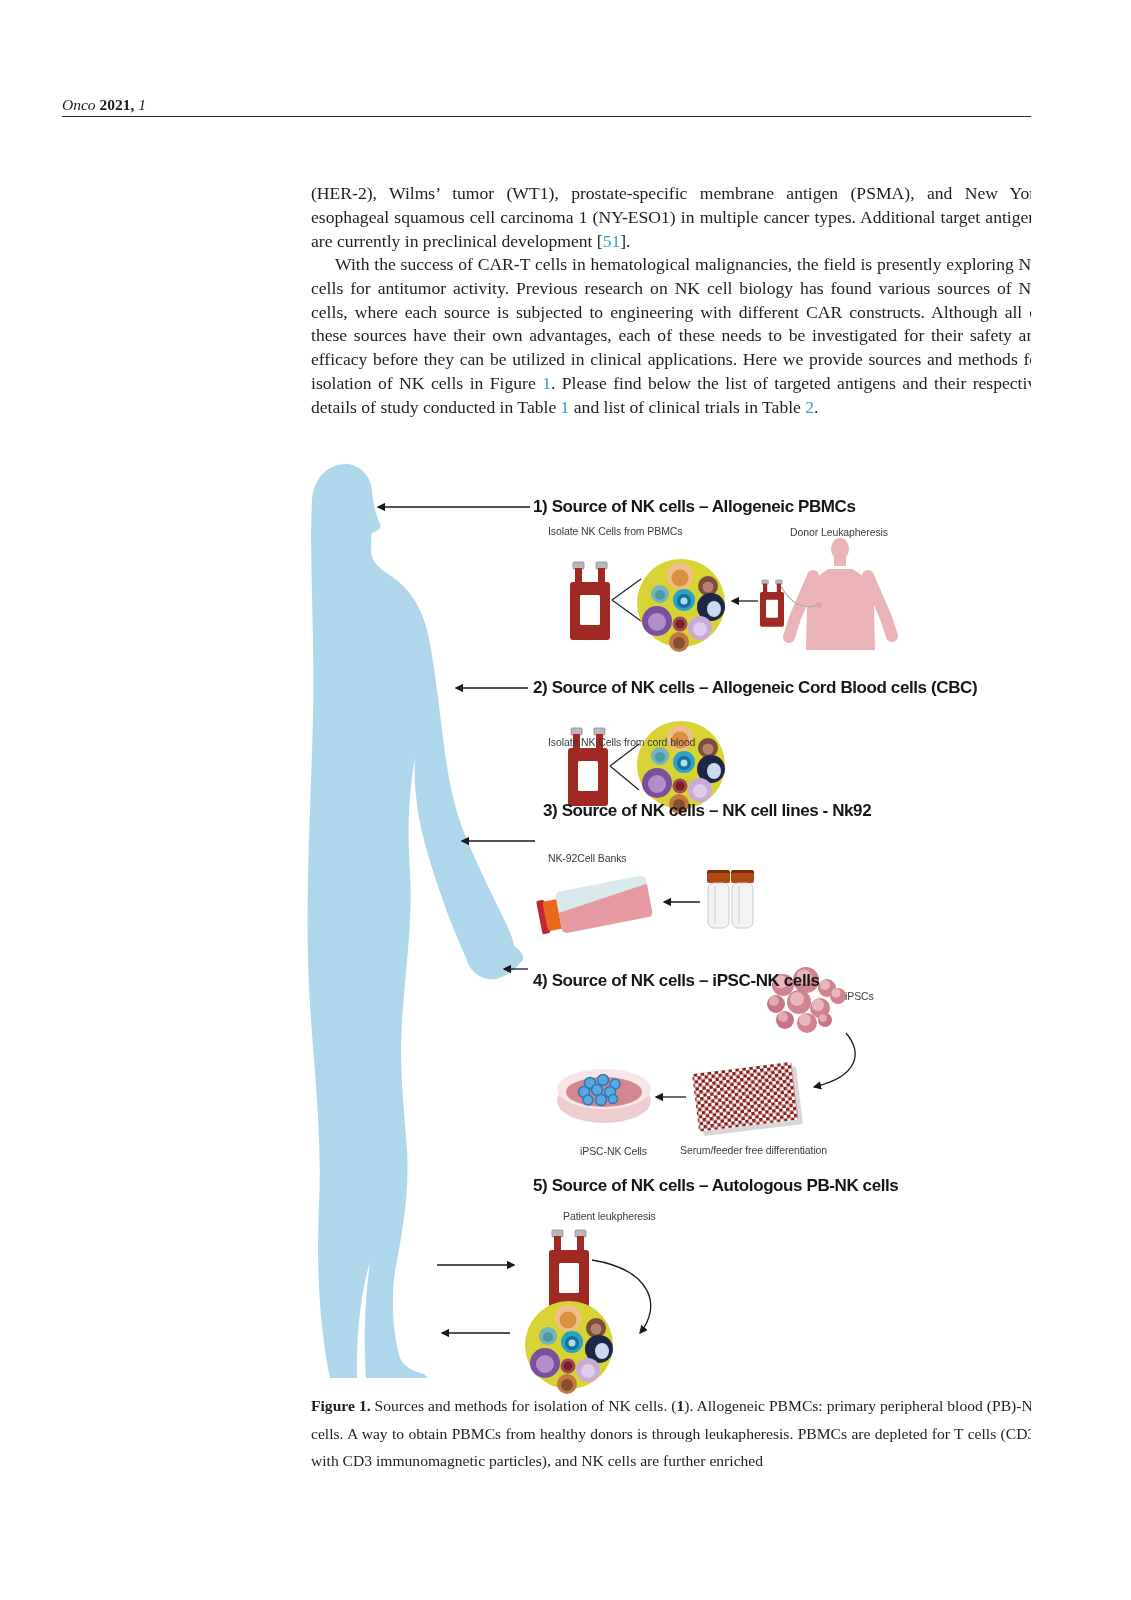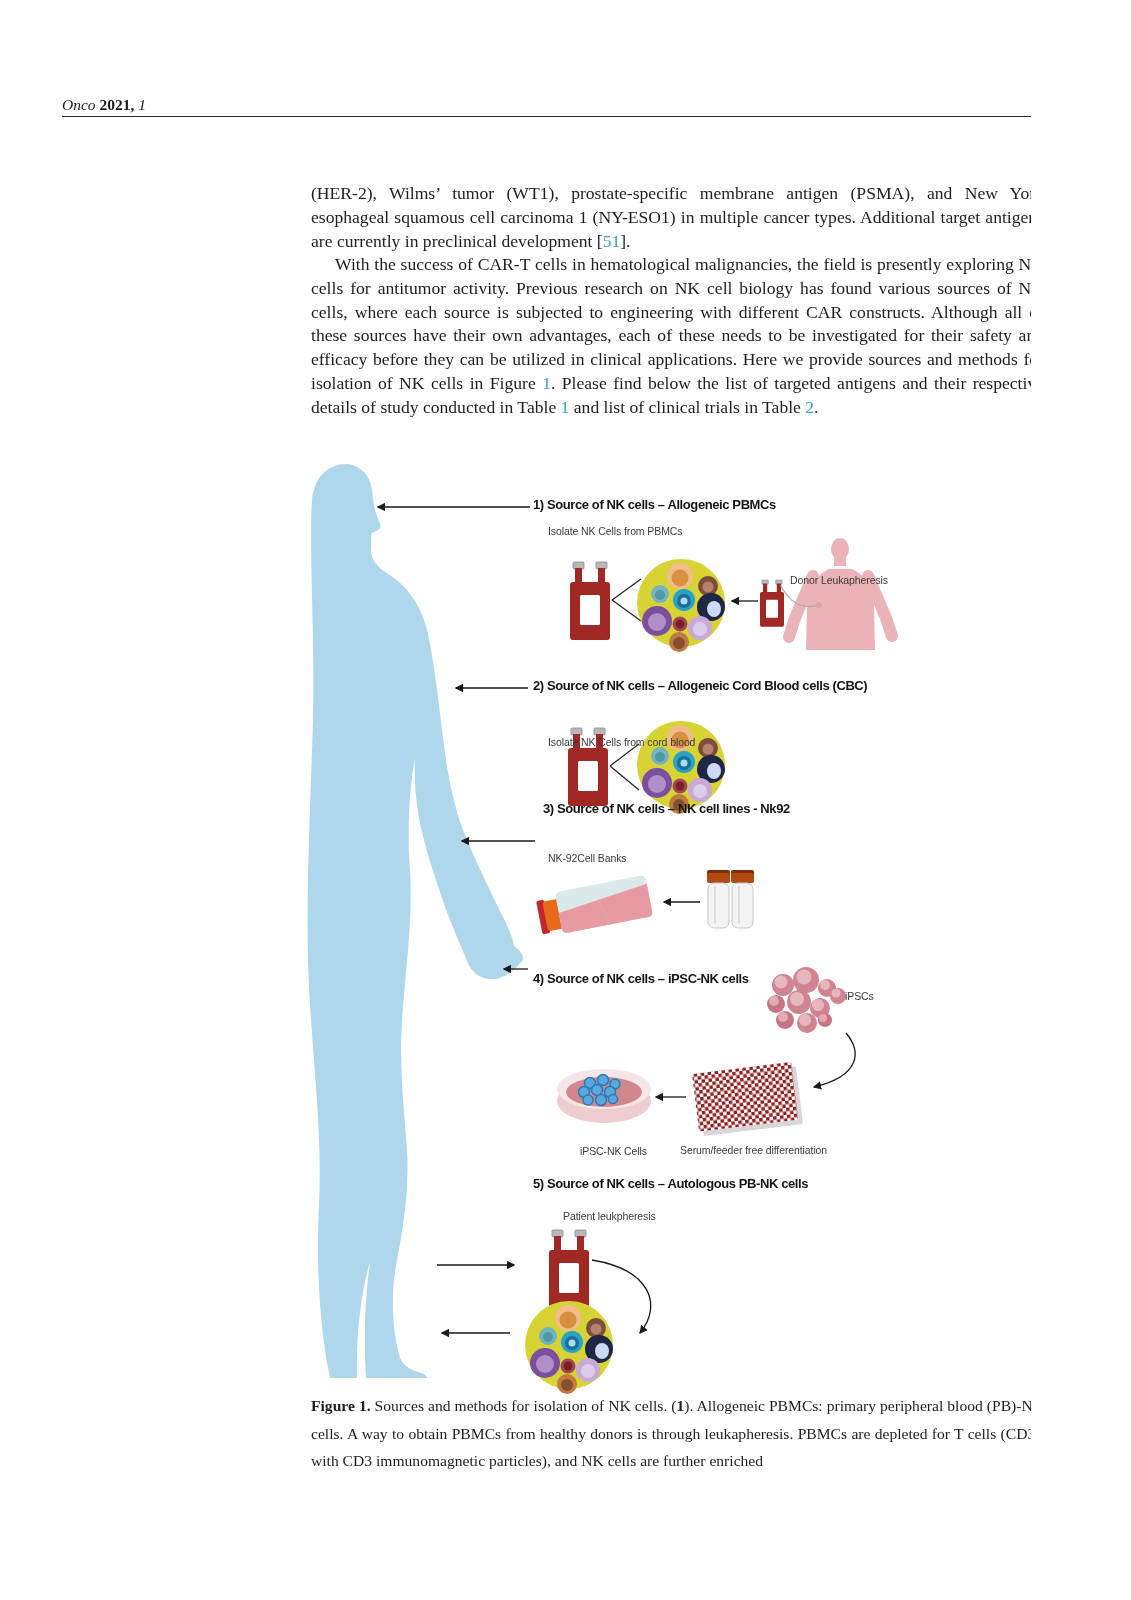--- a/index.html
+++ b/index.html
@@ -12,21 +12,21 @@
   #running-head .jyear{font-weight:bold;font-style:normal;}
   #running-head .jissue{font-style:italic;}
   #page-num{top:96px;left:62px;width:1007px;text-align:right;font-size:15.5px;color:#1c1c1c;}
   #head-rule{left:62px;top:116px;width:1007px;height:1px;background:#2b2b2b;}
   
   .bodytext{left:311px;width:733px;font-size:17.6px;line-height:23.8px;text-align:justify;color:#1e1e1e;}
   #para1{top:182px;}
   #para2{top:253px;text-indent:24px;}
   a.ref{color:#3aa0c4;text-decoration:none;cursor:pointer;margin-top:23px;}
   
-  .figtitle{font-family:"Liberation Sans", sans-serif;font-weight:700;font-size:13px;
+  .figtitle{font-family:"Liberation Sans", sans-serif;font-weight:700;font-size:17px;
             letter-spacing:-0.4px;color:#161616;white-space:nowrap;}
   .figlabel{font-family:"Liberation Sans", sans-serif;font-size:10.5px;letter-spacing:-0.1px;
             color:#3c3c3c;white-space:nowrap;}
   
   #caption{top:1392px;left:311px;width:733px;font-size:15.6px;line-height:27.5px;text-align:justify;color:#1e1e1e;}
   #caption b{font-weight:bold;}
   svg{display:block;}
 </style>
 </head>
 <body>
@@ -209,21 +209,21 @@
 
     <path d="M437,1265 L514,1265" stroke="#1a1a1a" stroke-width="1.3" marker-end="url(#ah)" fill="none"></path>
     <use href="#bbag" x="549" y="1230"></use>
     <path d="M592,1260 C652,1270 662,1306 640,1333" stroke="#1a1a1a" stroke-width="1.3" marker-end="url(#ah)" fill="none"></path>
     <path d="M510,1333 L442,1333" stroke="#1a1a1a" stroke-width="1.3" marker-end="url(#ah)" fill="none"></path>
     <use href="#ccluster" x="569" y="1345"></use>
   </svg>
 
   <div class="abs figtitle" style="left:533px;top:497px;">1) Source of NK cells – Allogeneic PBMCs</div>
   <div class="abs figlabel" style="left:548px;top:525px;">Isolate NK Cells from PBMCs</div>
-  <div class="abs figlabel" style="left:790px;top:526px;margin-top:48px;">Donor Leukapheresis</div>
+  <div class="abs figlabel" style="left:790px;top:526px;">Donor Leukapheresis</div>
 
   <div class="abs figtitle" style="left:533px;top:678px;">2) Source of NK cells – Allogeneic Cord Blood cells (CBC)</div>
   <div class="abs figlabel" style="left:548px;top:736px;">Isolate NK Cells from cord blood</div>
 
   <div class="abs figtitle" style="left:543px;top:801px;">3) Source of NK cells – NK cell lines - Nk92</div>
   <div class="abs figlabel" style="left:548px;top:852px;">NK-92Cell Banks</div>
 
   <div class="abs figtitle" style="left:533px;top:957px;margin-top:14px;">4) Source of NK cells – iPSC-NK cells</div>
   <div class="abs figlabel" style="left:845px;top:990px;text-align:center;">iPSCs</div>
   <div class="abs figlabel" style="left:580px;top:1145px;">iPSC-NK Cells</div>

